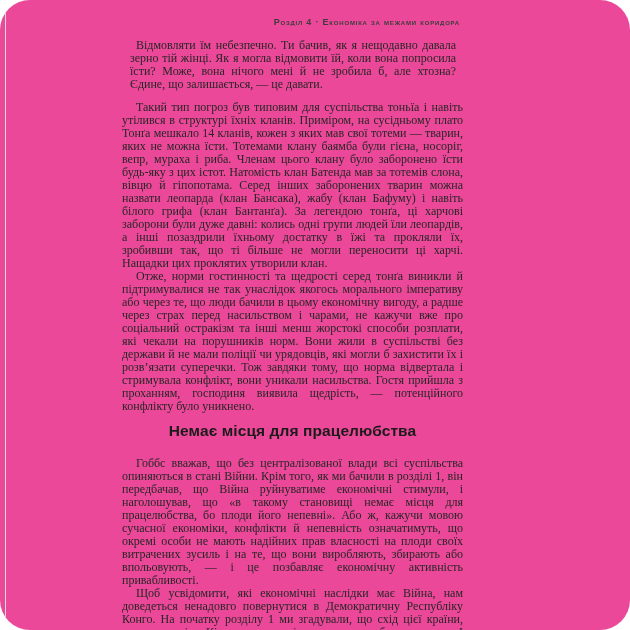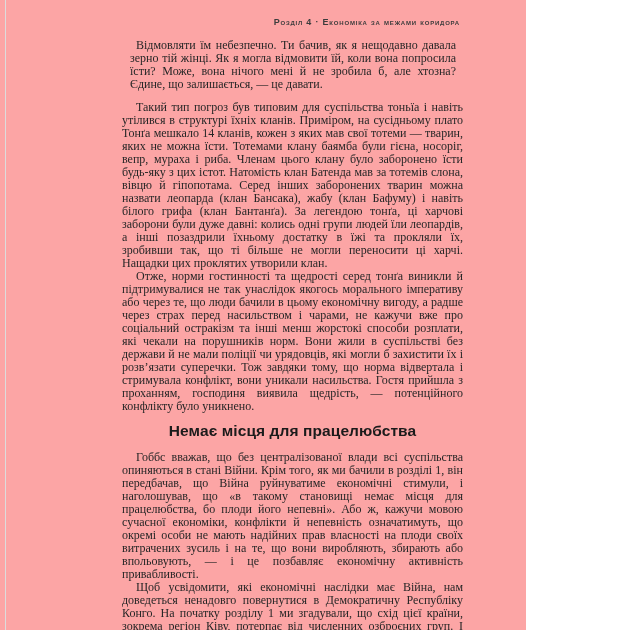--- a/index.html
+++ b/index.html
@@ -2,26 +2,27 @@
 <html lang="uk"><head>
 <meta charset="utf-8">
 <style>
   html, body {
     margin: 0;
     padding: 0;
     background: #ffffff;
   }
   .page {
     position: relative;
-    width: 526px;
+    width: 630px;
     height: 630px;
-    background: #fca5a5;
+    background: #ec4899;
     overflow: hidden;
     font-family: "Liberation Serif", "DejaVu Serif", serif;
     color: #262626;
+    border-radius: 30px;
   }
   .edge-line {
     position: absolute;
     left: 5px;
     top: 0;
     width: 1px;
     height: 100%;
     background: #dcdcdc;
   }
   .running-head {
@@ -57,21 +58,21 @@
     padding-left: 8px;
     padding-right: 7px;
     text-indent: 6px;
     font-size: 10.6px;
     margin-bottom: 10px !important;
   }
   .body-paragraph {
     text-indent: 14px;
   }
   .section-heading {
-    margin: 9px 0 11px 0;
+    margin: 9px 0 17px 0;
     font-family: "Liberation Sans", "DejaVu Sans", sans-serif;
     font-weight: bold;
     font-size: 15.5px;
     line-height: 18px;
     text-align: center;
     color: #1b1b1b;
     letter-spacing: 0.1px;
   }
   .page-number {
     position: absolute;

